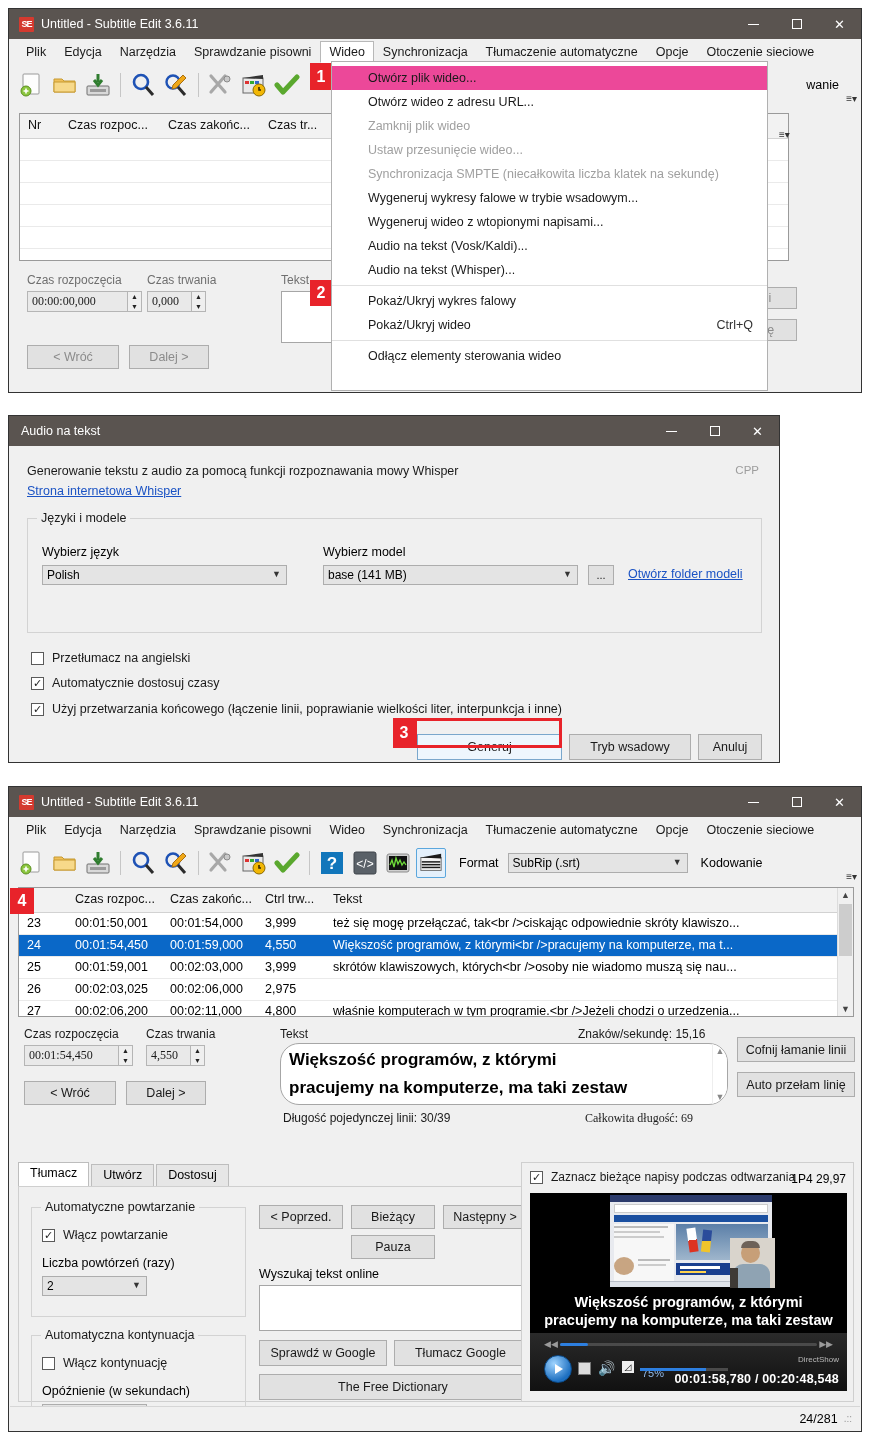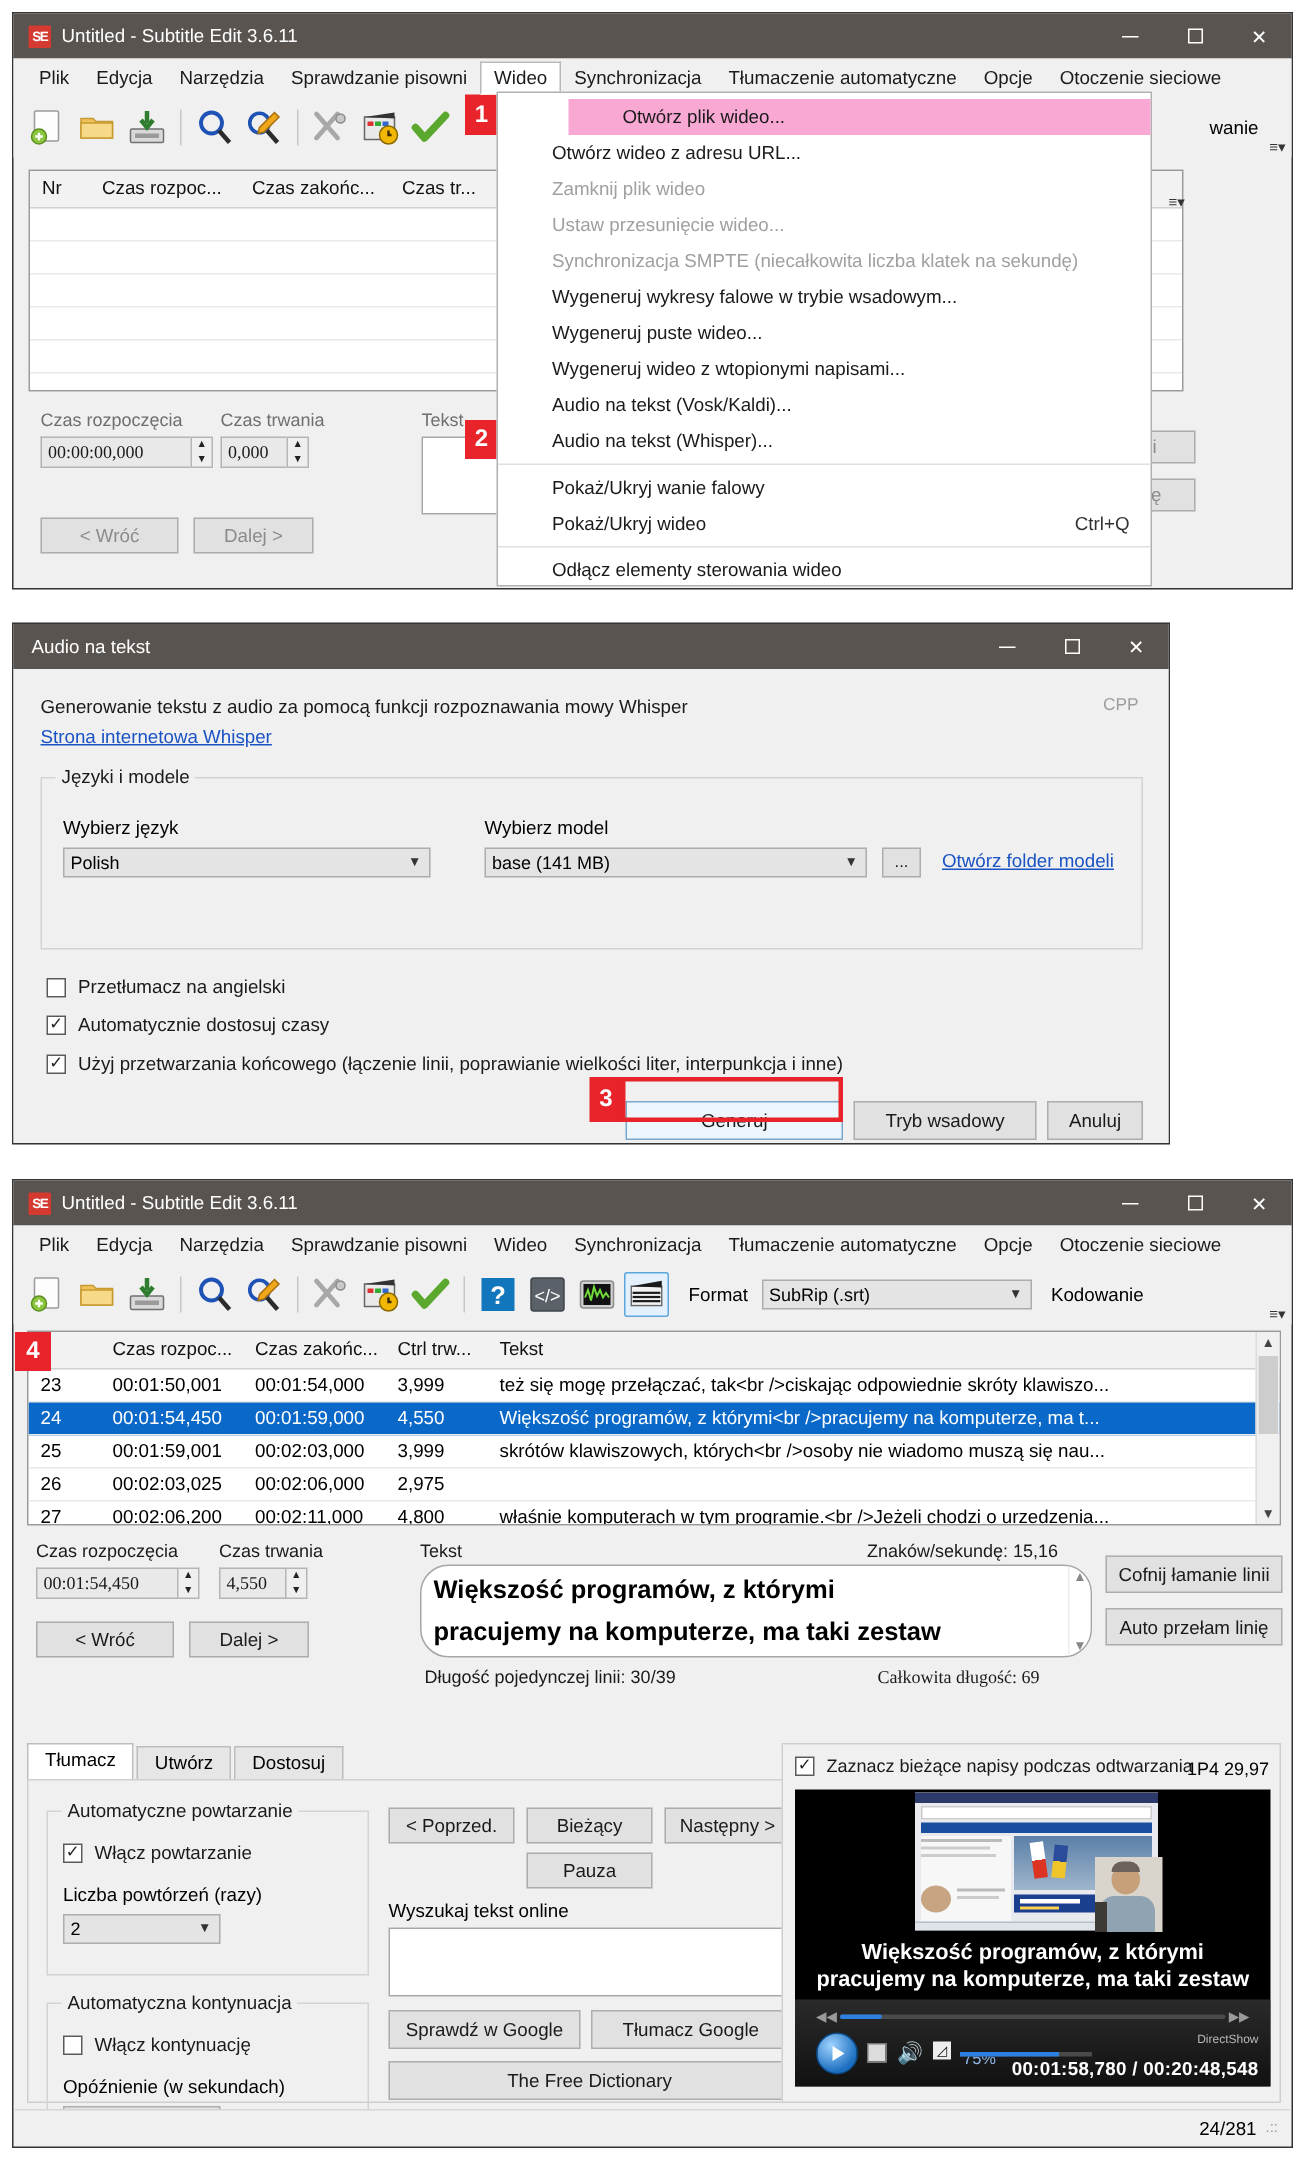--- a/index.html
+++ b/index.html
@@ -74,21 +74,21 @@
 
   
   .redbox{position:absolute;border:3px solid #e8232a;box-sizing:border-box;pointer-events:none;}
   .badge{position:absolute;background:#e8232a;color:#fff;font-weight:bold;font-size:16px;
          display:flex;align-items:center;justify-content:center;}
 
   
   .dropdown{position:absolute;background:#ffffff;border:1px solid #b0b0b0;box-sizing:border-box;z-index:5;}
   .mrow{height:24px;display:flex;align-items:center;padding-left:36px;font-size:12.5px;color:#1a1a1a;white-space:nowrap;position:relative;}
   .mrow.dis{color:#a0a0a0;}
-  .mrow.hl{background:#f9a8d4;margin-left:47px;}
+  .mrow.hl{background:#ec4899;}
   .mrow .acc{position:absolute;right:14px;color:#333;font-size:12.5px;}
   .msep{height:1px;background:#e0e0e0;margin:3px 0;}
 
   
   .vidbox{position:absolute;background:#000;overflow:hidden;}
   .vidshot{position:absolute;background:#e8eaef;overflow:hidden;}
   .subov{position:absolute;left:0;right:0;text-align:center;color:#fff;font-weight:bold;font-size:14.5px;
          line-height:1.25;text-shadow:-1px -1px 0 #000,1px -1px 0 #000,-1px 1px 0 #000,1px 1px 0 #000,0 0 3px #000;}
   .vctrl{position:absolute;left:0;right:0;bottom:0;background:linear-gradient(#2a2a2a,#111);}
   .seek{position:absolute;height:3px;background:#4a4a4a;border-radius:2px;}
@@ -297,34 +297,31 @@
       <div class="mrow dis">
             <span>Ustaw przesunięcie wideo...</span>
           </div>
       <div class="mrow dis">
             <span>Synchronizacja SMPTE (niecałkowita liczba klatek na sekundę)</span>
           </div>
       <div class="mrow">
             <span>Wygeneruj wykresy falowe w trybie wsadowym...</span>
           </div>
       <div class="mrow">
-            <span>Wygeneruj puste wideo...</span>
-          </div>
-      <div class="mrow">
             <span>Wygeneruj wideo z wtopionymi napisami...</span>
           </div>
       <div class="mrow">
             <span>Audio na tekst (Vosk/Kaldi)...</span>
           </div>
       <div class="mrow">
             <span>Audio na tekst (Whisper)...</span>
           </div>
       <div class="msep"></div>
       <div class="mrow">
-            <span>Pokaż/Ukryj wanie falowy</span>
+            <span>Pokaż/Ukryj wykres falowy</span>
           </div>
       <div class="mrow">
             <span>Pokaż/Ukryj wideo</span>
             <span class="acc">Ctrl+Q</span>
           </div>
       <div class="msep"></div>
       <div class="mrow">
             <span>Odłącz elementy sterowania wideo</span>
           </div>
     </div>

